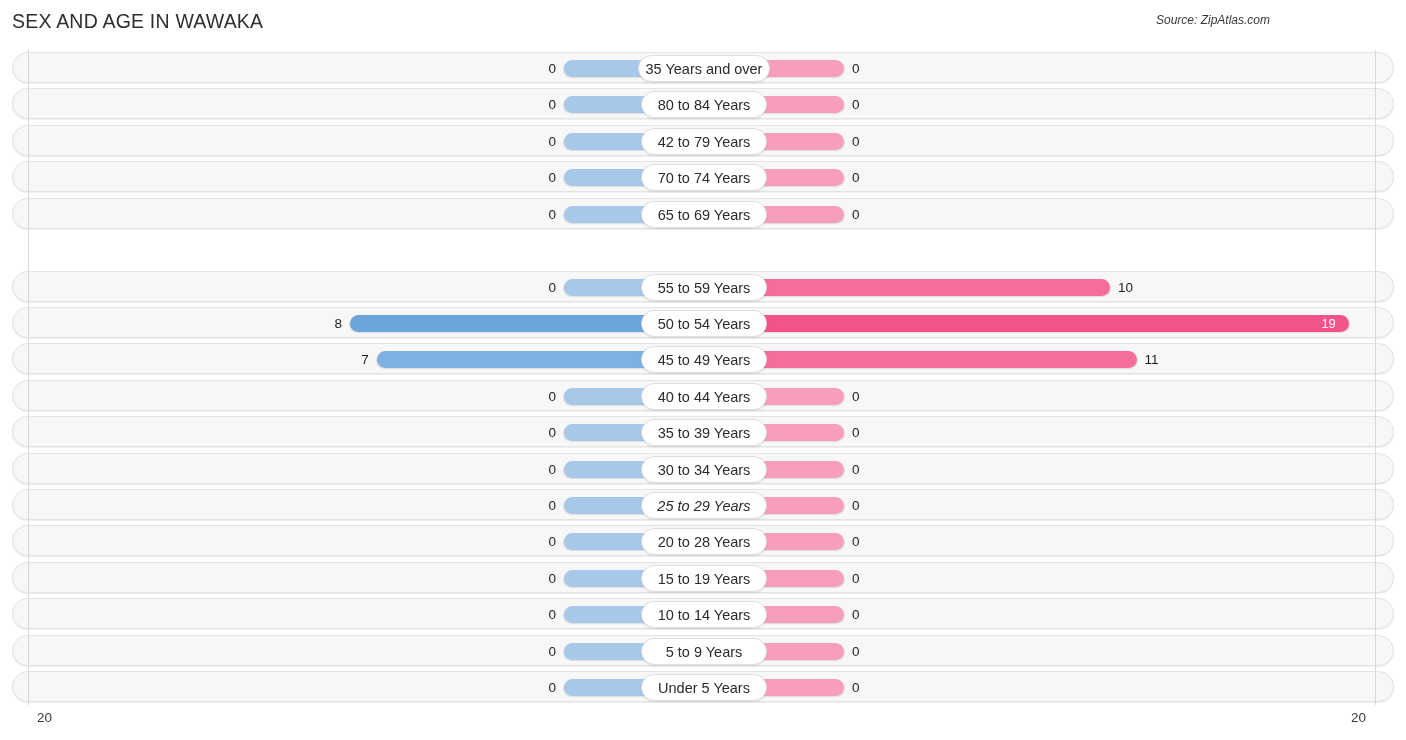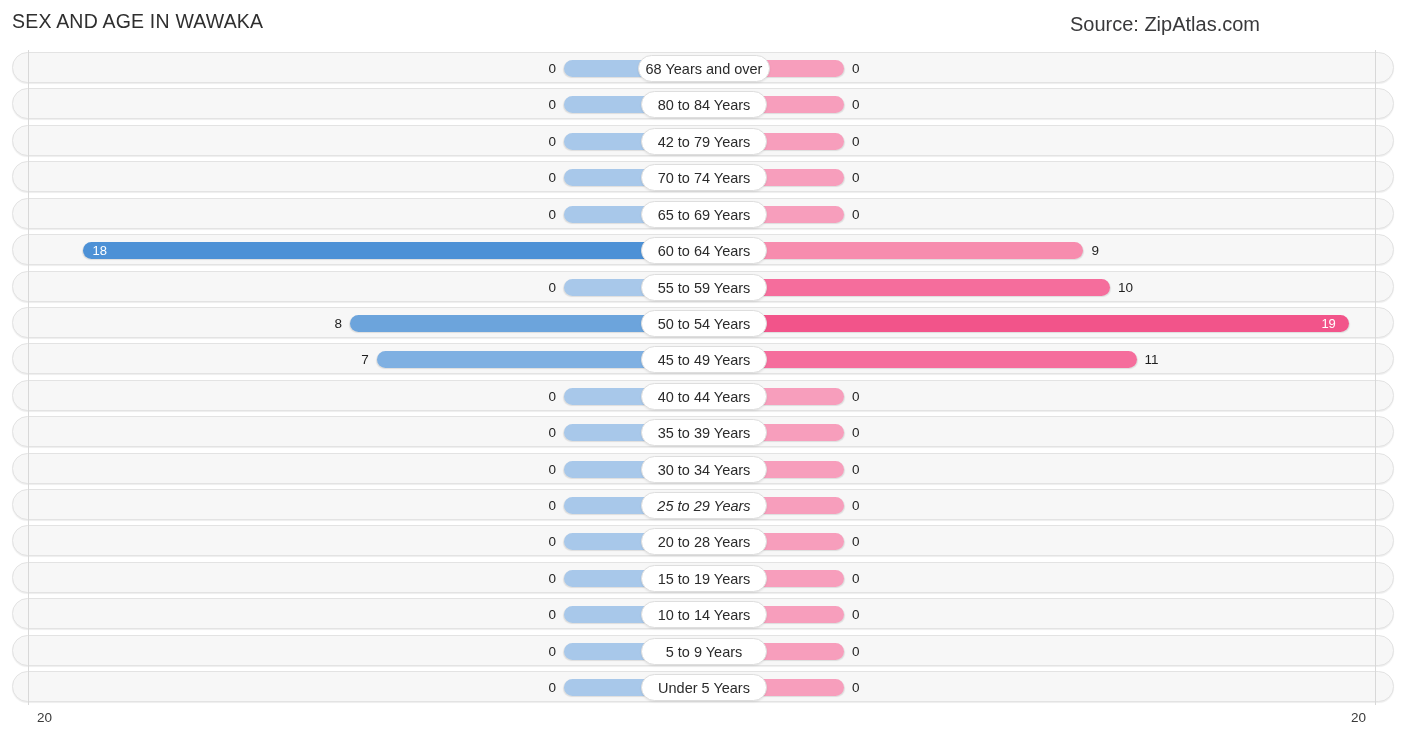--- a/index.html
+++ b/index.html
@@ -27,23 +27,24 @@
     position: absolute;
     left: 12px;
     top: 10px;
     font-size: 19.5px;
     letter-spacing: 0.2px;
     color: #2f2f2f;
     white-space: nowrap;
   }
   #source-label {
     position: absolute;
-    right: 12px;
+    right: 2px;
     top: 13px;
-    font-size: 20px;
+    font-size: 12px;
+    font-style: italic;
     color: #39393b;
     white-space: nowrap;
   }
 
   
   #plot {
     position: absolute;
     left: 0;
     top: 50px;
     width: 1406px;
@@ -175,21 +176,21 @@
 
 <div id="plot">
   <div class="axis-line" id="axis-left"></div>
   <div class="axis-line" id="axis-right"></div>
 
 <div class="row" style="top: 2px;">
       <div class="bar male" style="left: 551px; width: 140px; background: rgb(168, 200, 234);"></div>
       <div class="bar female" style="left: 691px; width: 140px; background: rgb(247, 158, 188);"></div>
       <div class="val outside-left" style="left: 501px; width: 42px;">0</div>
       <div class="val outside-right" style="left: 839px; width: 42px;">0</div>
-      <div class="center-pill" style="width: 132px; left: 625px;">68 Years and over</div>
+      <div class="center-pill" style="width: 132px; left: 625px;">35 Years and over</div>
     </div>
     <div class="row" style="top: 38.42px;">
       <div class="bar male" style="left: 551px; width: 140px; background: rgb(168, 200, 234);"></div>
       <div class="bar female" style="left: 691px; width: 140px; background: rgb(247, 158, 188);"></div>
       <div class="val outside-left" style="left: 501px; width: 42px;">0</div>
       <div class="val outside-right" style="left: 839px; width: 42px;">0</div>
       <div class="center-pill" style="width: 126px; left: 628px;">80 to 84 Years</div>
     </div>
     <div class="row" style="top: 74.84px;">
       <div class="bar male" style="left: 551px; width: 140px; background: rgb(168, 200, 234);"></div>
@@ -204,27 +205,20 @@
       <div class="val outside-left" style="left: 501px; width: 42px;">0</div>
       <div class="val outside-right" style="left: 839px; width: 42px;">0</div>
       <div class="center-pill" style="width: 126px; left: 628px;">70 to 74 Years</div>
     </div>
     <div class="row" style="top: 147.68px;">
       <div class="bar male" style="left: 551px; width: 140px; background: rgb(168, 200, 234);"></div>
       <div class="bar female" style="left: 691px; width: 140px; background: rgb(247, 158, 188);"></div>
       <div class="val outside-left" style="left: 501px; width: 42px;">0</div>
       <div class="val outside-right" style="left: 839px; width: 42px;">0</div>
       <div class="center-pill" style="width: 126px; left: 628px;">65 to 69 Years</div>
-    </div>
-    <div class="row" style="top: 184.1px;">
-      <div class="bar male" style="left: 69.5px; width: 621.5px; background: rgb(77, 145, 214);"></div>
-      <div class="bar female" style="left: 691px; width: 379.4px; background: rgb(247, 140, 174);"></div>
-      <div class="val inside" style="left: 79.5px;">18</div>
-      <div class="val outside-right" style="left: 1078.4px; width: 42px;">9</div>
-      <div class="center-pill" style="width: 126px; left: 628px;">60 to 64 Years</div>
     </div>
     <div class="row" style="top: 220.52px;">
       <div class="bar male" style="left: 551px; width: 140px; background: rgb(168, 200, 234);"></div>
       <div class="bar female" style="left: 691px; width: 406px; background: rgb(245, 109, 156);"></div>
       <div class="val outside-left" style="left: 501px; width: 42px;">0</div>
       <div class="val outside-right" style="left: 1105px; width: 42px;">10</div>
       <div class="center-pill" style="width: 126px; left: 628px;">55 to 59 Years</div>
     </div>
     <div class="row" style="top: 256.94px;">
       <div class="bar male" style="left: 337px; width: 354px; background: rgb(108, 164, 220);"></div>

